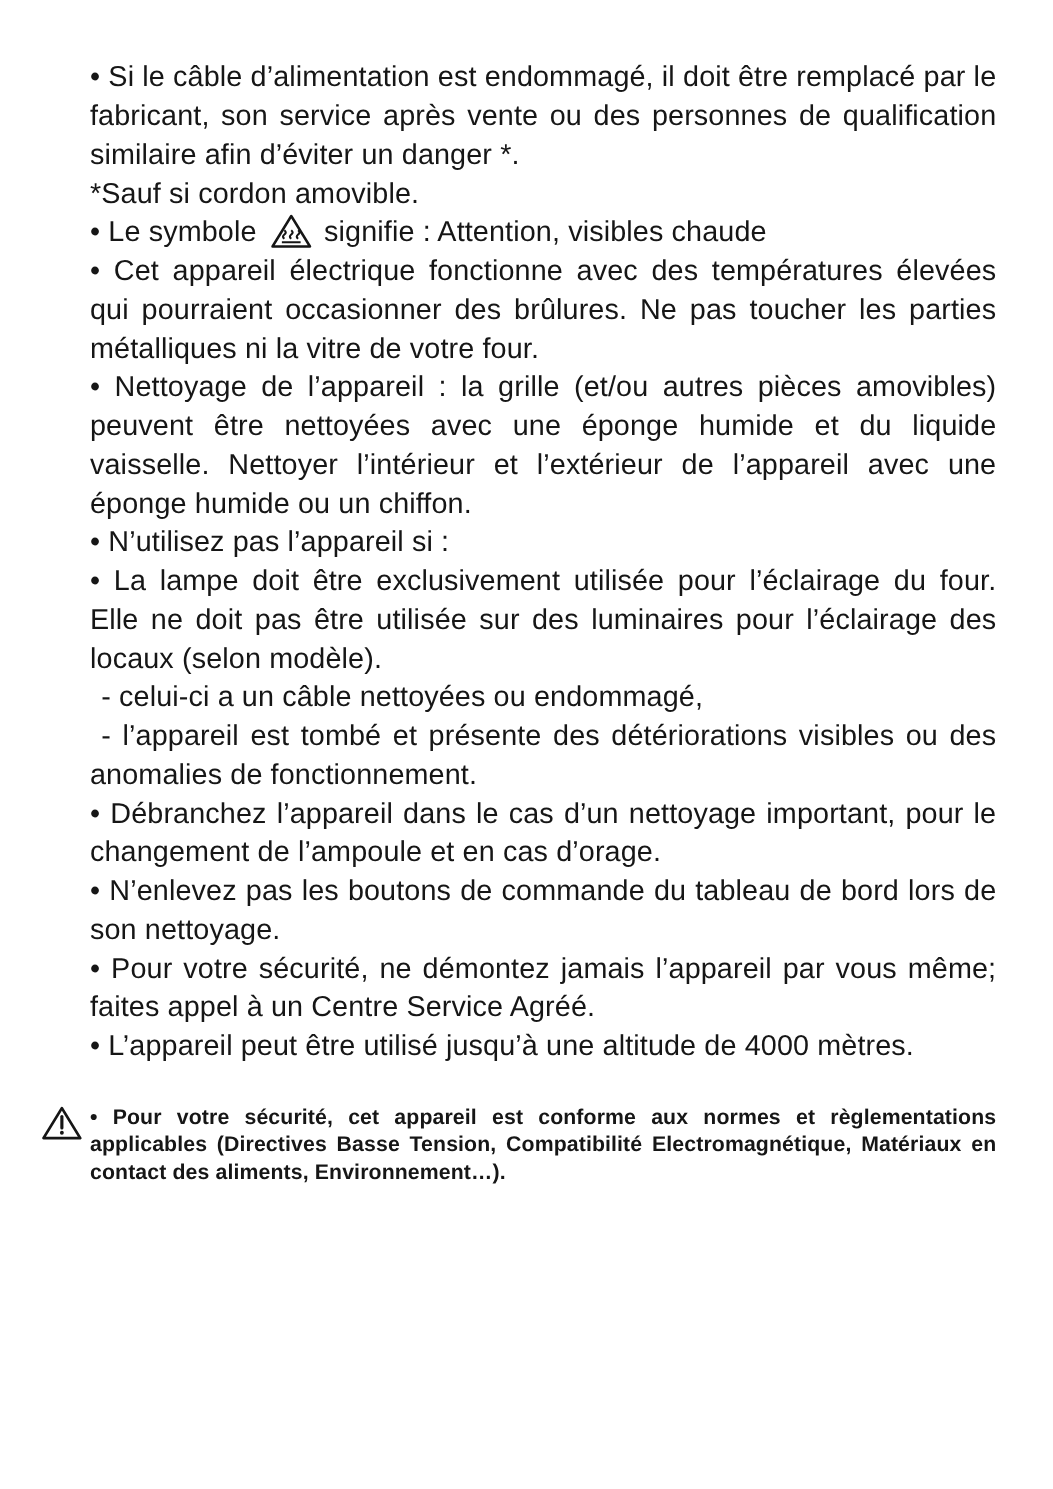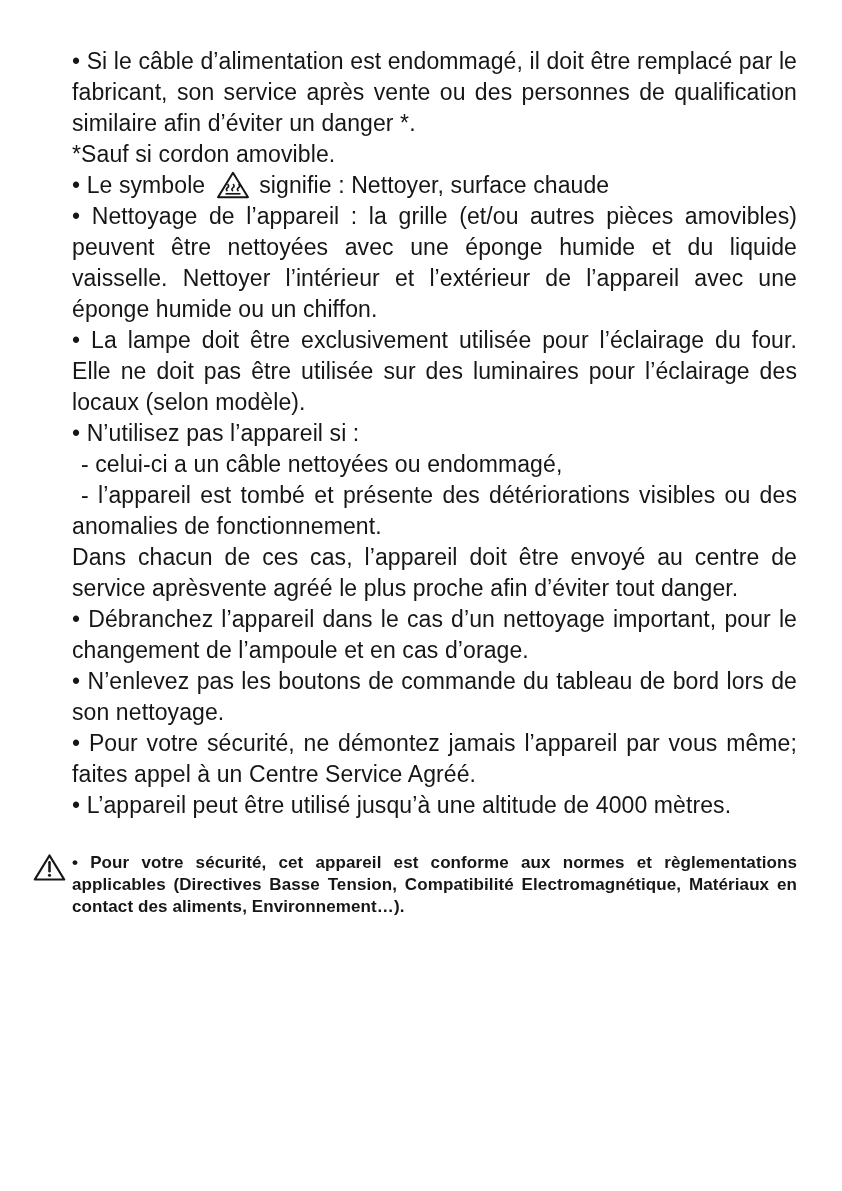--- a/index.html
+++ b/index.html
@@ -55,28 +55,28 @@
   <section class="content">
     <p>• Si le câble d’alimentation est endommagé, il doit être remplacé par le fabricant, son service après vente ou des personnes de qualification similaire afin d’éviter un danger *.</p>
     <p>*Sauf si cordon amovible.</p>
     <p>
       <span>• Le symbole</span><span class="hot-icon"><svg viewBox="0 0 34 30" fill="none" stroke="#161616">
         <path d="M17 2.8 L32 27.2 H2 Z" stroke-width="2" stroke-linejoin="round"></path>
         <path d="M11.5 14.2 q2.2 1.7 0 3.4 q-2.2 1.7 0 3.4" stroke-width="1.7"></path>
         <path d="M17 14.2 q2.2 1.7 0 3.4 q-2.2 1.7 0 3.4" stroke-width="1.7"></path>
         <path d="M22.5 14.2 q2.2 1.7 0 3.4 q-2.2 1.7 0 3.4" stroke-width="1.7"></path>
         <path d="M9.5 23.8 H24.5" stroke-width="1.7"></path>
-      </svg></span><span>signifie : Nettoyer, surface chaude</span>
+      </svg></span><span>signifie : Attention, visibles chaude</span>
     </p>
+    <p>• Cet appareil électrique fonctionne avec des températures élevées qui pourraient occasionner des brûlures. Ne pas toucher les parties métalliques ni la vitre de votre four.</p>
     <p>• Nettoyage de l’appareil : la grille (et/ou autres pièces amovibles) peuvent être nettoyées avec une éponge humide et du liquide vaisselle. Nettoyer l’intérieur et l’extérieur de l’appareil avec une éponge humide ou un chiffon.</p>
+    <p>• N’utilisez pas l’appareil si :</p>
     <p>• La lampe doit être exclusivement utilisée pour l’éclairage du four. Elle ne doit pas être utilisée sur des luminaires pour l’éclairage des locaux (selon modèle).</p>
-    <p>• N’utilisez pas l’appareil si :</p>
     <p class="dash">- celui-ci a un câble nettoyées ou endommagé,</p>
     <p class="dash">- l’appareil est tombé et présente des détériorations visibles ou des anomalies de fonctionnement.</p>
-    <p>Dans chacun de ces cas, l’appareil doit être envoyé au centre de service aprèsvente agréé le plus proche afin d’éviter tout danger.</p>
     <p>• Débranchez l’appareil dans le cas d’un nettoyage important, pour le changement de l’ampoule et en cas d’orage.</p>
     <p>• N’enlevez pas les boutons de commande du tableau de bord lors de son nettoyage.</p>
     <p>• Pour votre sécurité, ne démontez jamais l’appareil par vous même; faites appel à un Centre Service Agréé.</p>
     <p>• L’appareil peut être utilisé jusqu’à une altitude de 4000 mètres.</p>
   </section>
 
   <section class="footnote">
     <span class="warn-icon">
         <svg viewBox="0 0 34 30" fill="none" stroke="#161616">
       <path d="M17 2.6 L32.2 27.4 H1.8 Z" stroke-width="2.3" stroke-linejoin="round"></path>

